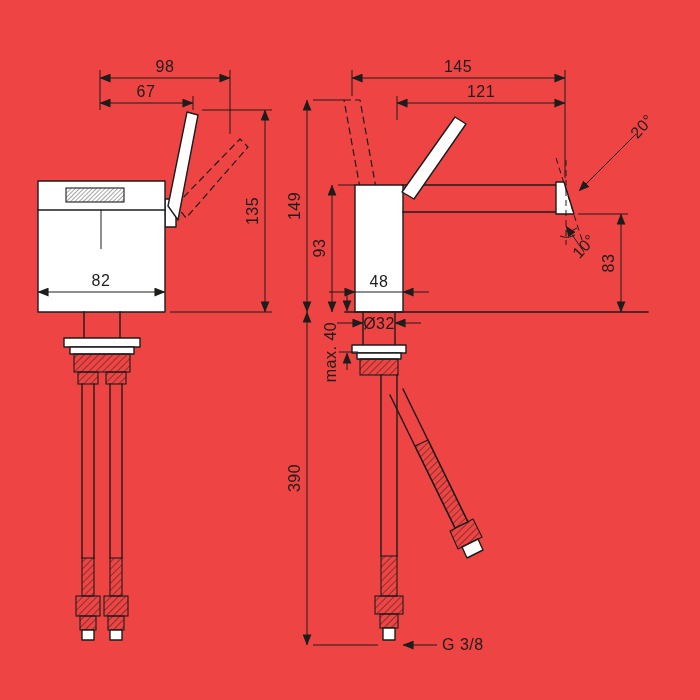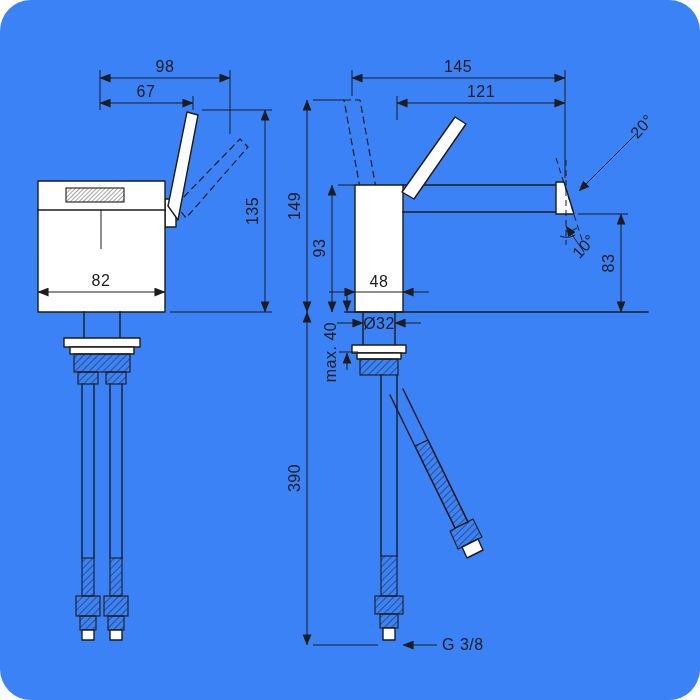--- a/index.html
+++ b/index.html
@@ -1,16 +1,16 @@
 <!DOCTYPE html>
 <html><head>
 <meta charset="utf-8">
 <style>
   html,body{margin:0;padding:0;background:#ffffff;}
-  .page{width:700px;height:700px;background:#3b82f6;position:relative;overflow:hidden;border-radius:31px;}
+  .page{width:700px;height:700px;background:#ef4444;position:relative;overflow:hidden;}
   svg{display:block;}
   .ol{fill:none;stroke:#1d1d1b;stroke-width:1.4;stroke-linejoin:round;stroke-linecap:square;}
   .olw{fill:#ffffff;stroke:#1d1d1b;stroke-width:1.4;stroke-linejoin:round;}
   .dash{fill:none;stroke:#1d1d1b;stroke-width:1.2;stroke-dasharray:7 4;stroke-linejoin:round;}
   .thin{fill:none;stroke:#1d1d1b;stroke-width:1;}
   .dim{fill:none;stroke:#1d1d1b;stroke-width:1;}
   .hat{stroke:#1d1d1b;stroke-width:1.1;}
   text.dimtxt{font-family:"Liberation Sans",sans-serif;font-size:16px;fill:#1d1d1b;letter-spacing:.5px;}
 </style>
 </head>

